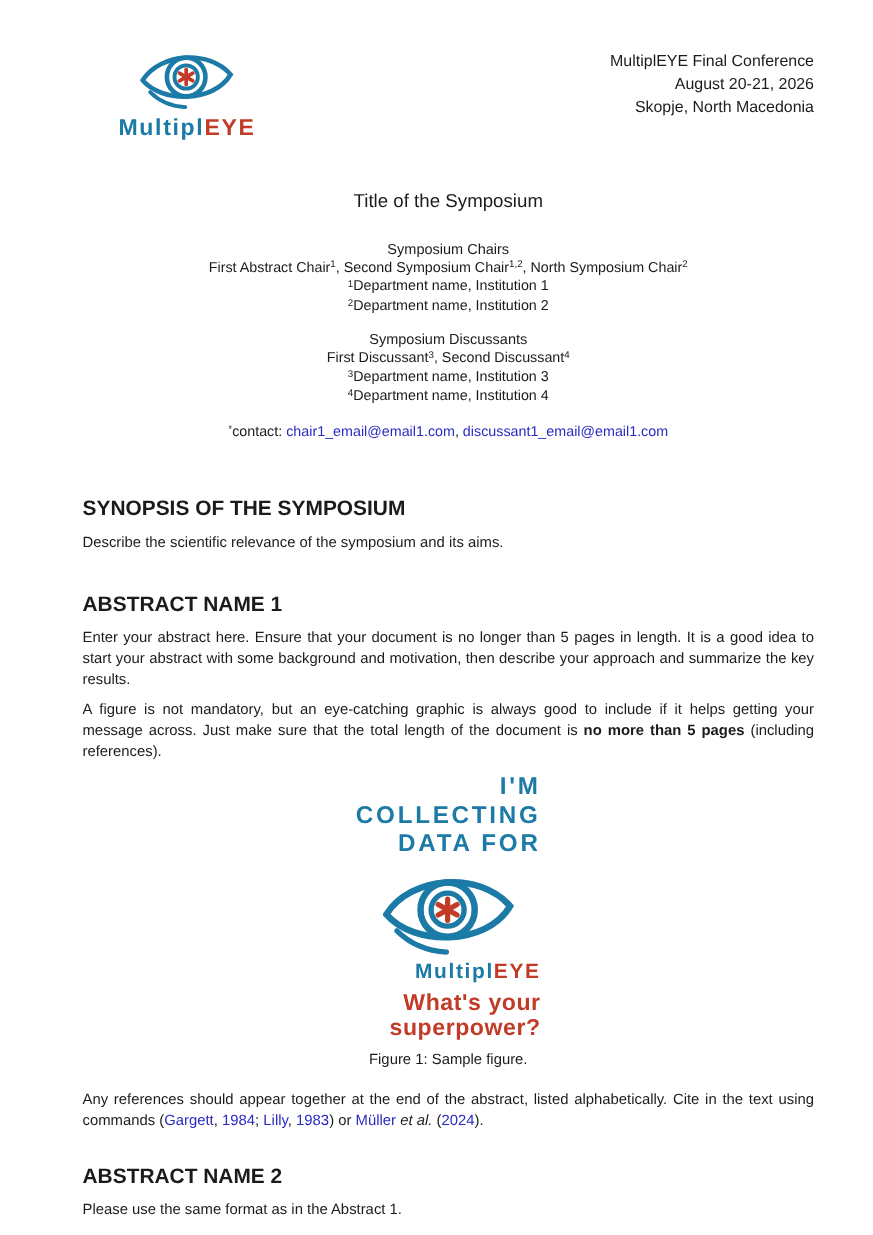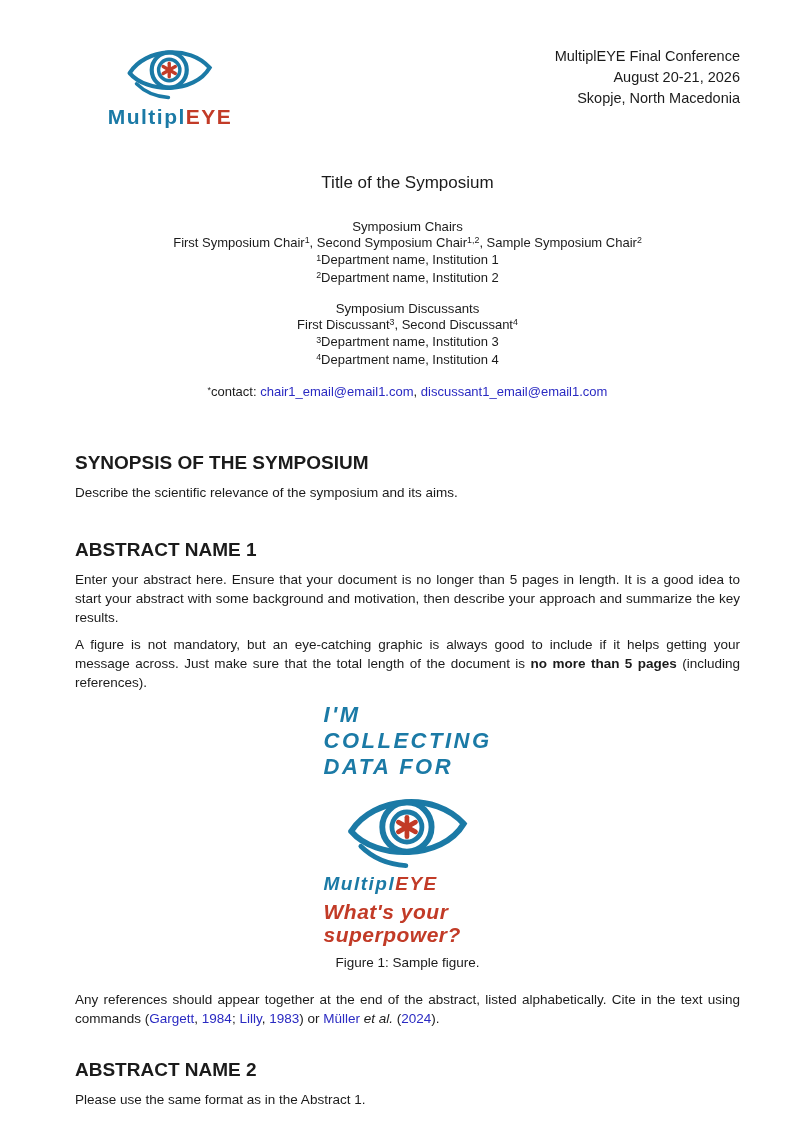--- a/index.html
+++ b/index.html
@@ -38,21 +38,21 @@
   .contact-line{text-align:center;font-size:13px;margin-top:15px;}
   
   .section-heading{font-size:19px;font-weight:700;}
   .synopsis-section{margin-top:53px;}
   .abstract1-section{margin-top:37px;}
   .abstract2-section{margin-top:31px;}
   .para{font-size:13.5px;line-height:19px;text-align:justify;margin-top:9px;}
   .para.follow{margin-top:8px;}
   
   .figure-block{margin-top:10px;text-align:center;}
-  .sticker{display:inline-block;text-align:left;font-style:italic;}
+  .sticker{display:inline-block;text-align:right;}
   .sticker-line{color:var(--teal);font-weight:700;font-size:22px;line-height:26px;letter-spacing:2.5px;}
   .sticker-eye svg{display:block;margin:2px auto 0;width:132px;height:90px;}
   .sticker-wordmark{font-size:19px;font-weight:700;letter-spacing:1.5px;margin-top:1px;}
   .tagline-line{color:var(--orange);font-weight:700;font-size:21px;line-height:23px;letter-spacing:0.5px;}
   .tagline{margin-top:5px;}
   .figure-caption{text-align:center;font-size:13.5px;margin-top:9px;}
   .refs-para{margin-top:20px;}
 </style>
 </head>
 <body>
@@ -80,21 +80,21 @@
       <div>MultiplEYE Final Conference</div>
       <div>August 20-21, 2026</div>
       <div>Skopje, North Macedonia</div>
     </div>
   </header>
 
   <h1 class="doc-title">Title of the Symposium</h1>
 
   <section class="author-section chairs-section">
     <div class="author-heading">Symposium Chairs</div>
-    <div><span>First Symposium Chair</span><span class="seg-sup">1</span><span>, Second Symposium Chair</span><span class="seg-sup">1,2</span><span>, Sample Symposium Chair</span><span class="seg-sup">2</span></div>
+    <div><span>First Abstract Chair</span><span class="seg-sup">1</span><span>, Second Symposium Chair</span><span class="seg-sup">1,2</span><span>, North Symposium Chair</span><span class="seg-sup">2</span></div>
     <div><span class="seg-sup">1</span><span>Department name, Institution 1</span></div>
     <div><span class="seg-sup">2</span><span>Department name, Institution 2</span></div>
   </section>
 
   <section class="author-section discussants-section">
     <div class="author-heading">Symposium Discussants</div>
     <div><span>First Discussant</span><span class="seg-sup">3</span><span>, Second Discussant</span><span class="seg-sup">4</span></div>
     <div><span class="seg-sup">3</span><span>Department name, Institution 3</span></div>
     <div><span class="seg-sup">4</span><span>Department name, Institution 4</span></div>
   </section>

